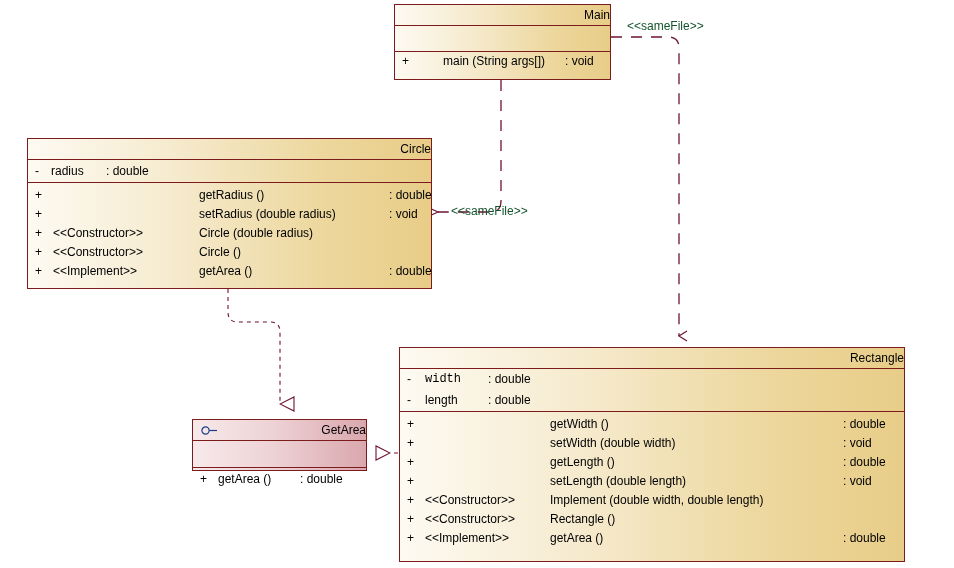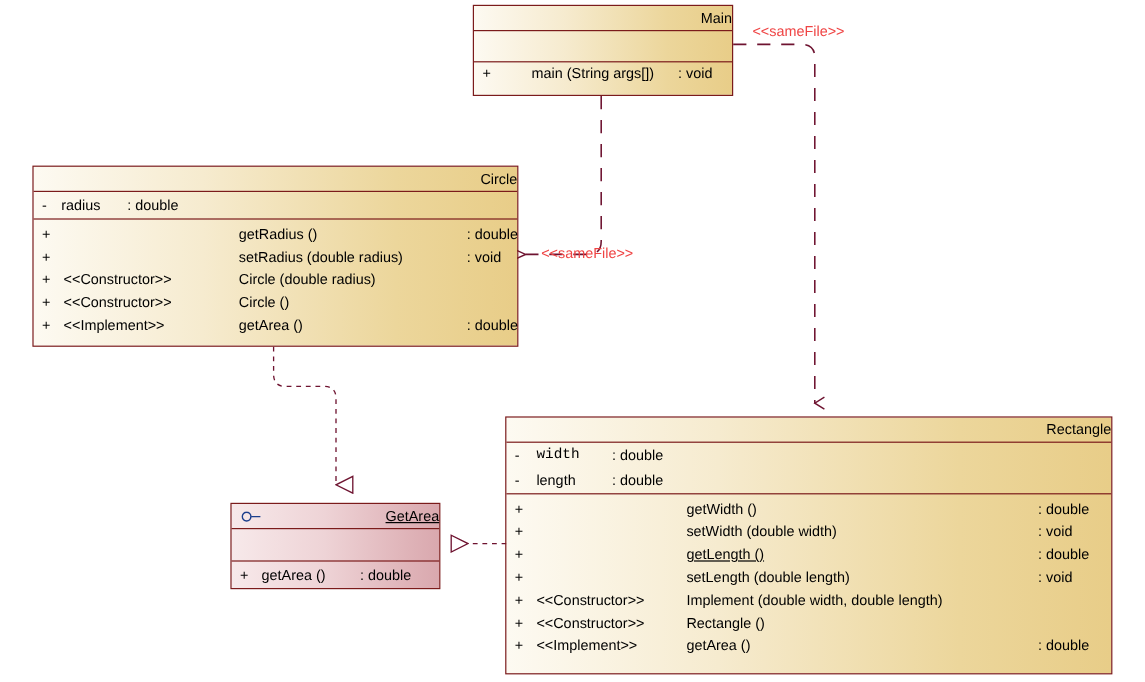--- a/index.html
+++ b/index.html
@@ -100,21 +100,21 @@
     left: 8px;
     top: 6px;
     width: 17px;
     height: 9px;
   }
 
   
   .edge-label {
     position: absolute;
     font-size: 12px;
-    color: #ef4444;
+    color: #14532d;
     white-space: nowrap;
     line-height: 14px;
   }
 </style>
 </head>
 <body>
 
 <div id="canvas">
 
   <svg id="edge-layer" width="954" height="568" viewBox="0 0 954 568">
@@ -197,21 +197,21 @@
 
       <div class="member">
         <span class="m-vis">+</span>
         <span class="m-stereo" style="left:25px;">&lt;&lt;Implement&gt;&gt;</span>
         <span class="m-name" style="left:171px;">getArea ()</span>
         <span class="m-type" style="left:361px;">: double</span>
       </div>
     </div>
   </div>
 
-  <div class="uml-class" id="box-rectangle" style="left:421px; top:347px; width:506px; height:215px;">
+  <div class="uml-class" id="box-rectangle" style="left:399px; top:347px; width:506px; height:215px;">
     <div class="cls-name">Rectangle</div>
     <div class="cls-attrs" style="height:43px;">
       <div class="member" style="height:21px; line-height:21px;">
         <span class="m-vis">-</span>
         <span class="m-name" style="left:25px;font-family:Liberation Mono, monospace;">width</span>
         <span class="m-type" style="left:88px;">: double</span>
       </div>
       <div class="member" style="height:21px; line-height:21px;">
         <span class="m-vis">-</span>
         <span class="m-name" style="left:25px;">length</span>
@@ -227,21 +227,21 @@
       </div>
 
       <div class="member">
         <span class="m-vis">+</span>
         <span class="m-name" style="left:150px;">setWidth (double width)</span>
         <span class="m-type" style="left:443px;">: void</span>
       </div>
 
       <div class="member">
         <span class="m-vis">+</span>
-        <span class="m-name" style="left:150px;text-decoration:underline;">getLength ()</span>
+        <span class="m-name" style="left:150px;">getLength ()</span>
         <span class="m-type" style="left:443px;">: double</span>
       </div>
 
       <div class="member">
         <span class="m-vis">+</span>
         <span class="m-name" style="left:150px;">setLength (double length)</span>
         <span class="m-type" style="left:443px;">: void</span>
       </div>
 
       <div class="member">
@@ -260,21 +260,21 @@
 
       <div class="member">
         <span class="m-vis">+</span>
         <span class="m-stereo" style="left:25px;">&lt;&lt;Implement&gt;&gt;</span>
         <span class="m-name" style="left:150px;">getArea ()</span>
         <span class="m-type" style="left:443px;">: double</span>
       </div>
     </div>
   </div>
 
-  <div class="uml-class iface" id="box-getarea" style="left:192px; top:419px; width:175px; height:72px;text-decoration:underline;">
+  <div class="uml-class iface" id="box-getarea" style="left:192px; top:419px; width:175px; height:52px;">
     <div class="cls-name">
       <svg class="iface-marker" viewBox="0 0 17 9">
         <circle cx="4.5" cy="4.5" r="3.6" fill="none" stroke="#1b3e8c" stroke-width="1.2"></circle>
         <line x1="8.3" y1="4.5" x2="16" y2="4.5" stroke="#1b3e8c" stroke-width="1.2"></line>
       </svg>
       <span>GetArea</span>
     </div>
     <div class="cls-attrs" style="height:27px;"></div>
     <div class="cls-ops" style="padding-top:2px;">
       <div class="member">

